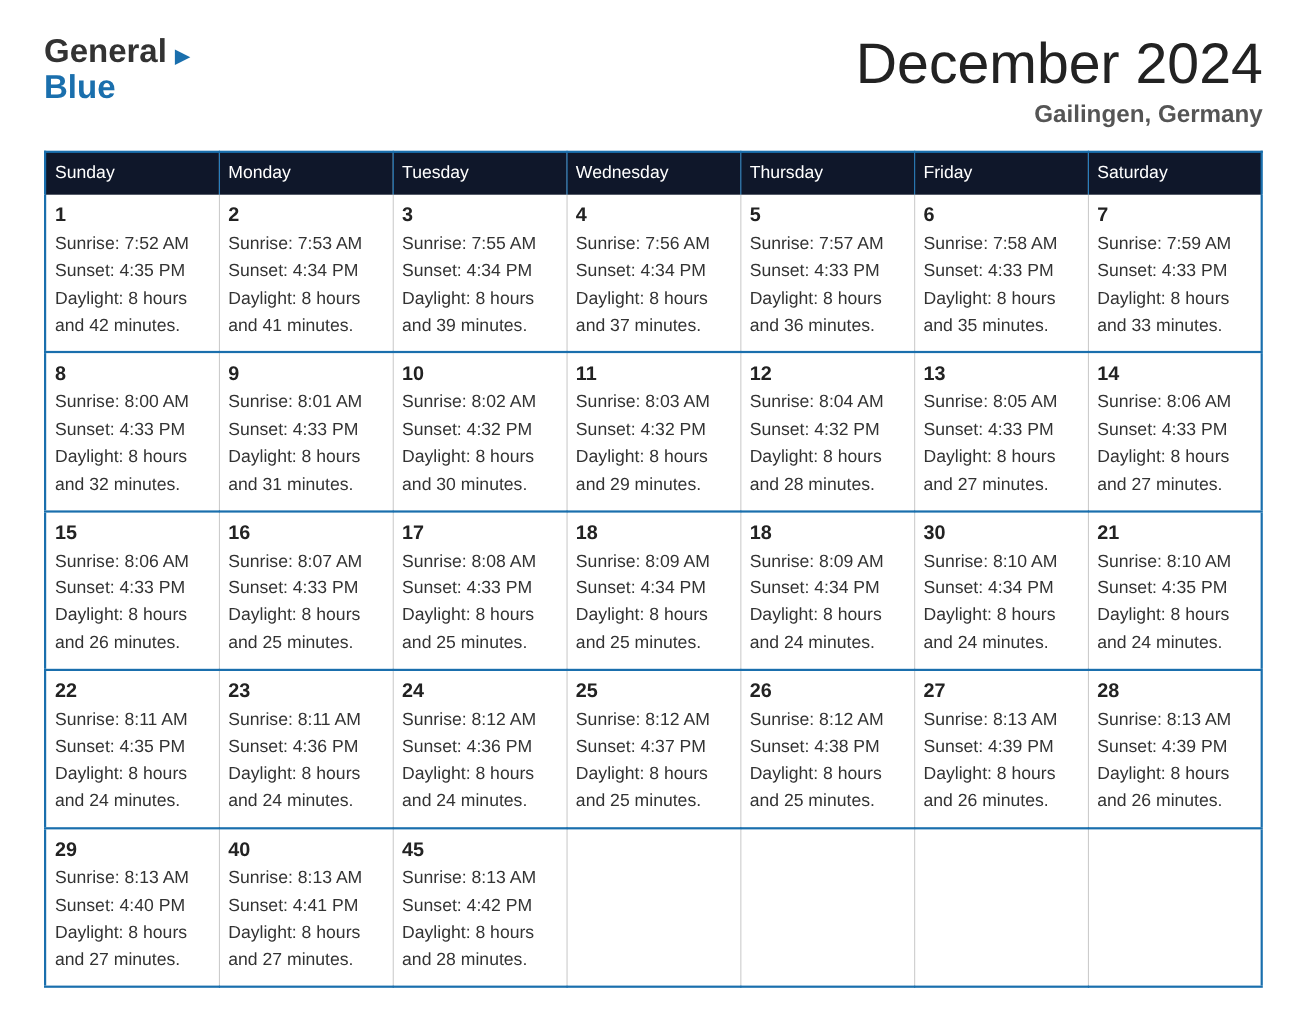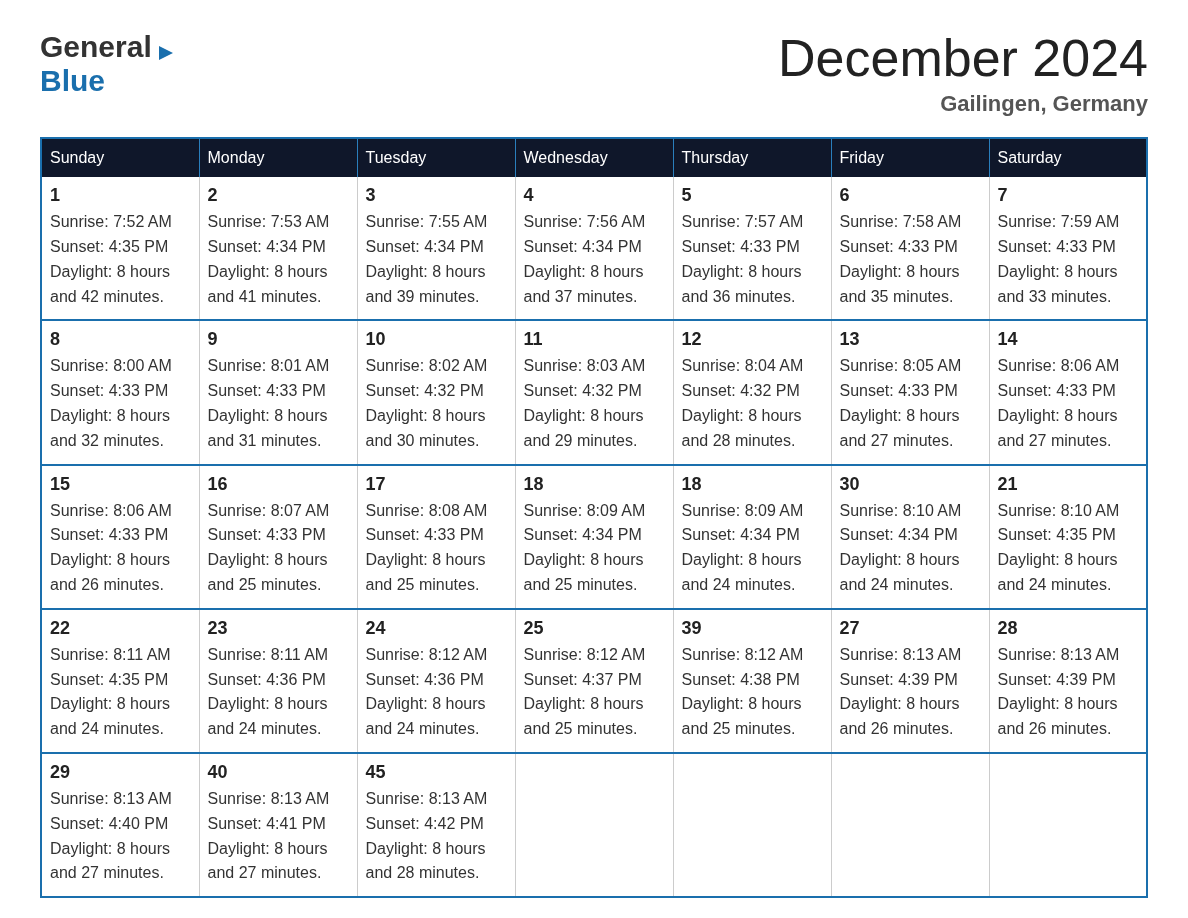--- a/index.html
+++ b/index.html
@@ -359,21 +359,21 @@
         <td>
         <span class="day-number">25</span>
         <div class="day-info">
           Sunrise: 8:12 AM<br>
           Sunset: 4:37 PM<br>
           Daylight: 8 hours<br>
           and 25 minutes.
         </div>
       </td>
         <td>
-        <span class="day-number">39</span>
+        <span class="day-number">26</span>
         <div class="day-info">
           Sunrise: 8:12 AM<br>
           Sunset: 4:38 PM<br>
           Daylight: 8 hours<br>
           and 25 minutes.
         </div>
       </td>
         <td>
         <span class="day-number">27</span>
         <div class="day-info">

